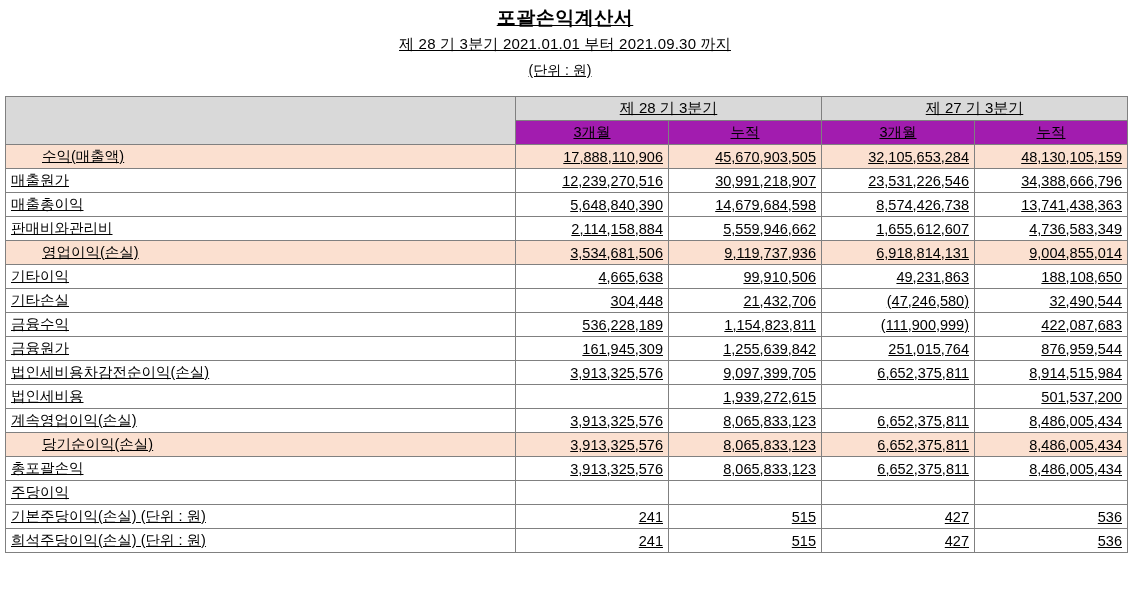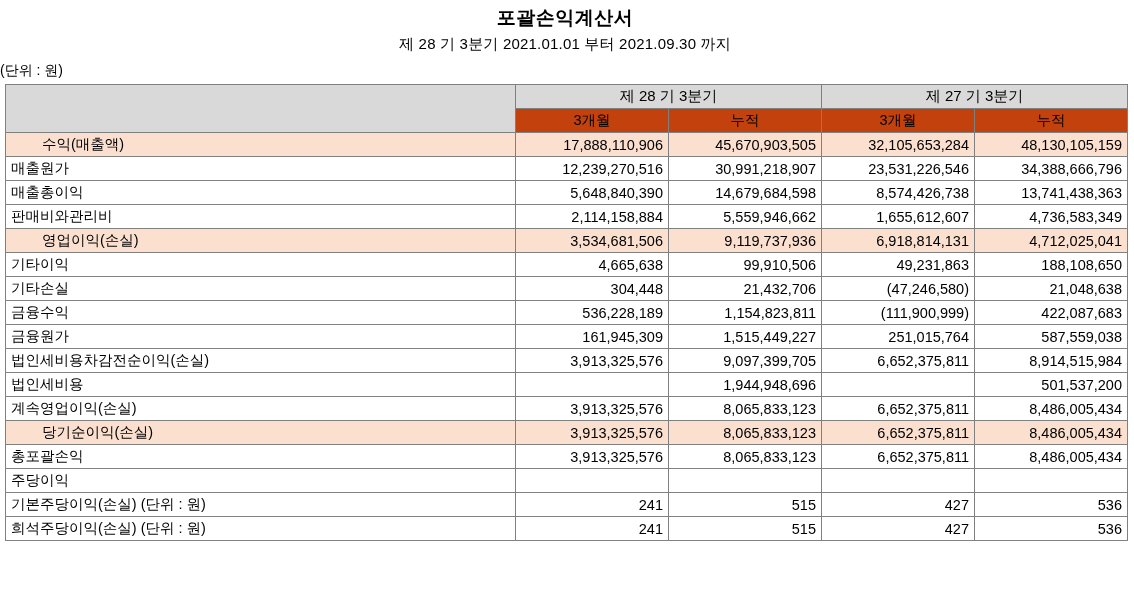--- a/index.html
+++ b/index.html
@@ -11,38 +11,39 @@
     width: 1134px;
     height: 611px;
     font-family: "Liberation Sans", sans-serif;
     color: #000000;
     overflow: hidden;
   }
   .page {
     width: 1130px;
     box-sizing: border-box;
     padding: 0;
+    text-decoration: underline;
   }
   .doc-title {
     text-align: center;
     font-size: 19px;
     font-weight: bold;
     margin: 5px 0 4px 0;
     letter-spacing: 0.5px;
   }
   .doc-sub {
     text-align: center;
     font-size: 15px;
     margin: 2px 12px;
     letter-spacing: 0.2px;
   }
   .unit-line {
-    text-align: left;
+    text-align: center;
     font-size: 14px;
-    margin: 8px 8px 4px 0;
+    margin: 8px 8px 16px 0;
     padding-right: 2px;
   }
   table.fs {
     border-collapse: collapse;
     width: 1122px;
     margin-left: 5px;
     table-layout: fixed;
     font-size: 14.5px;
   }
   table.fs th, table.fs td {
@@ -57,21 +58,21 @@
     background: #d9d9d9;
     width: 510px;
   }
   th.period {
     background: #d9d9d9;
     text-align: center;
     font-weight: normal;
     font-size: 15px;
   }
   th.colhead {
-    background: #c2410c;
+    background: #a21caf;
     text-align: center;
     font-weight: normal;
     font-size: 14.5px;
   }
   td.label {
     text-align: left;
     font-size: 14.5px;
   }
   td.num {
     text-align: right;
@@ -145,61 +146,61 @@
           <td class="num">2,114,158,884</td>
           <td class="num">5,559,946,662</td>
           <td class="num">1,655,612,607</td>
           <td class="num">4,736,583,349</td>
         </tr>
         <tr class="hl">
           <td class="label">영업이익(손실)</td>
           <td class="num">3,534,681,506</td>
           <td class="num">9,119,737,936</td>
           <td class="num">6,918,814,131</td>
-          <td class="num">4,712,025,041</td>
+          <td class="num">9,004,855,014</td>
         </tr>
         <tr>
           <td class="label">기타이익</td>
           <td class="num">4,665,638</td>
           <td class="num">99,910,506</td>
           <td class="num">49,231,863</td>
           <td class="num">188,108,650</td>
         </tr>
         <tr>
           <td class="label">기타손실</td>
           <td class="num">304,448</td>
           <td class="num">21,432,706</td>
           <td class="num">(47,246,580)</td>
-          <td class="num">21,048,638</td>
+          <td class="num">32,490,544</td>
         </tr>
         <tr>
           <td class="label">금융수익</td>
           <td class="num">536,228,189</td>
           <td class="num">1,154,823,811</td>
           <td class="num">(111,900,999)</td>
           <td class="num">422,087,683</td>
         </tr>
         <tr>
           <td class="label">금융원가</td>
           <td class="num">161,945,309</td>
-          <td class="num">1,515,449,227</td>
+          <td class="num">1,255,639,842</td>
           <td class="num">251,015,764</td>
-          <td class="num">587,559,038</td>
+          <td class="num">876,959,544</td>
         </tr>
         <tr>
           <td class="label">법인세비용차감전순이익(손실)</td>
           <td class="num">3,913,325,576</td>
           <td class="num">9,097,399,705</td>
           <td class="num">6,652,375,811</td>
           <td class="num">8,914,515,984</td>
         </tr>
         <tr>
           <td class="label">법인세비용</td>
           <td class="num"></td>
-          <td class="num">1,944,948,696</td>
+          <td class="num">1,939,272,615</td>
           <td class="num"></td>
           <td class="num">501,537,200</td>
         </tr>
         <tr>
           <td class="label">계속영업이익(손실)</td>
           <td class="num">3,913,325,576</td>
           <td class="num">8,065,833,123</td>
           <td class="num">6,652,375,811</td>
           <td class="num">8,486,005,434</td>
         </tr>

